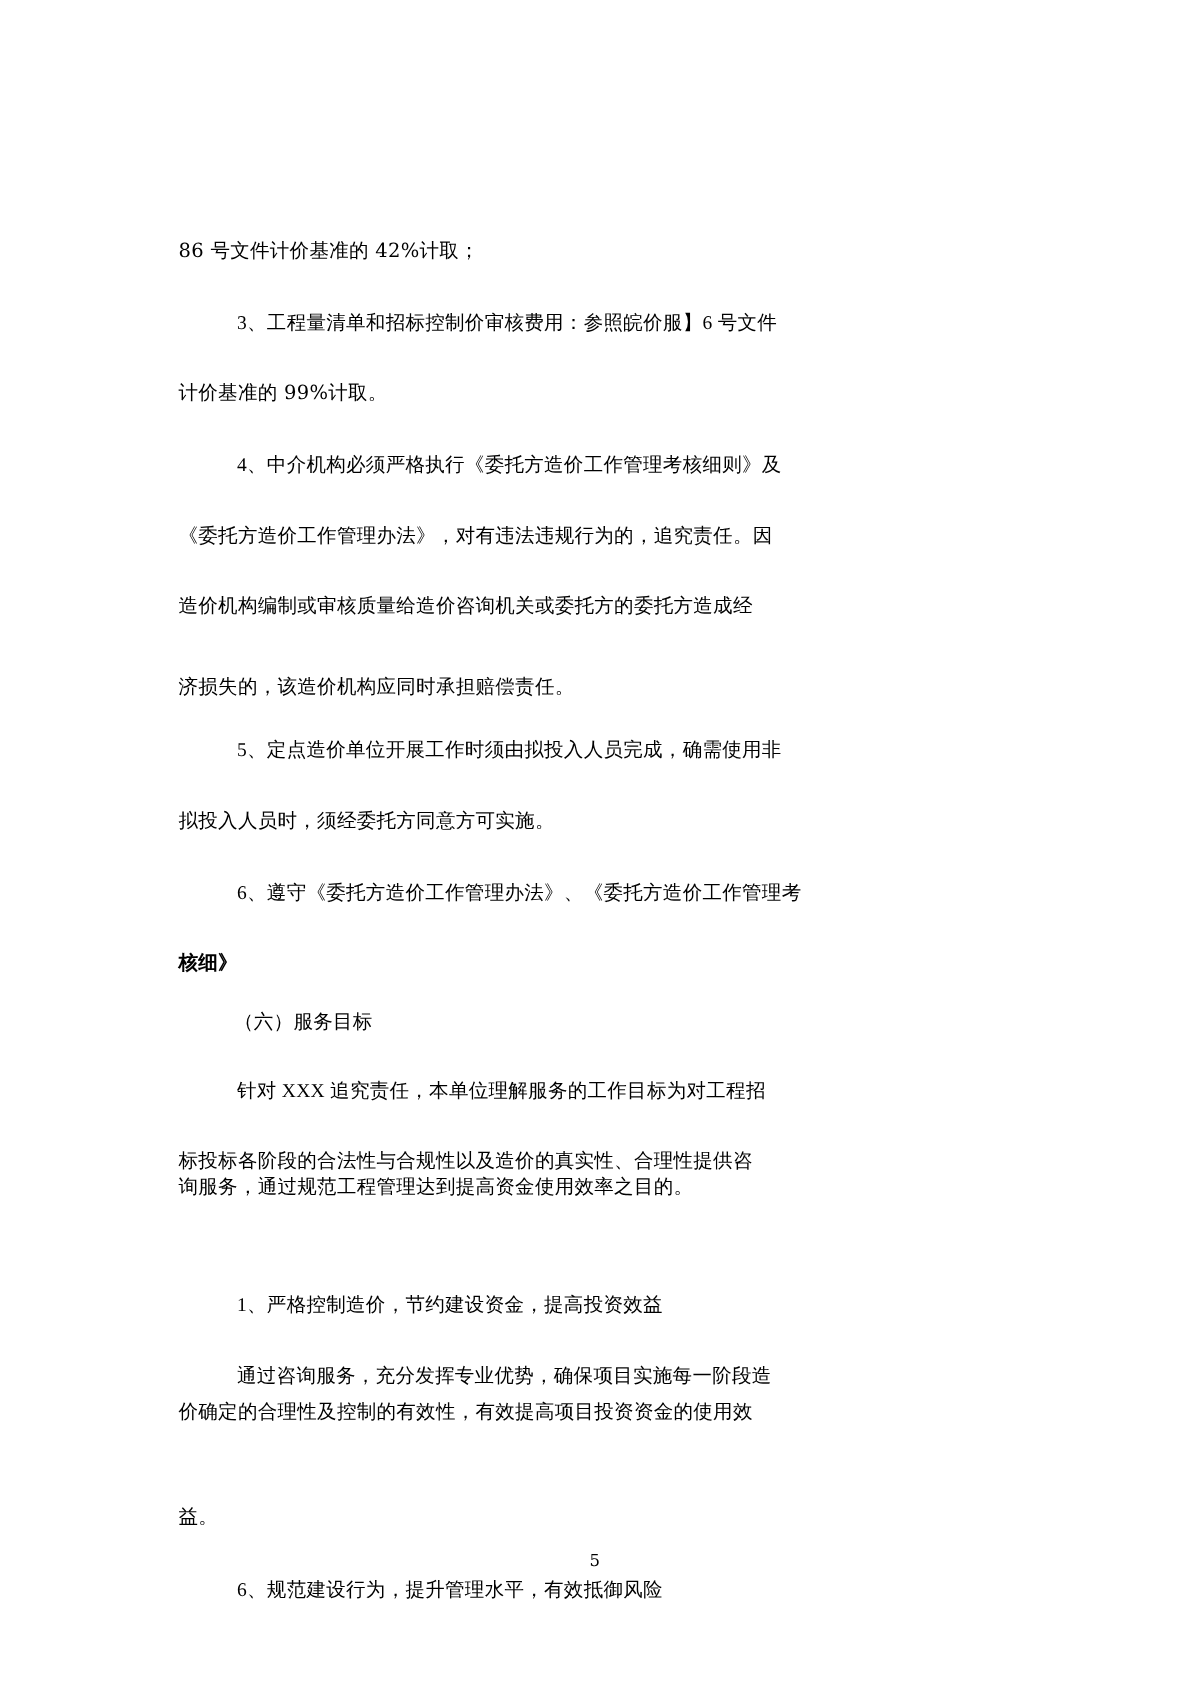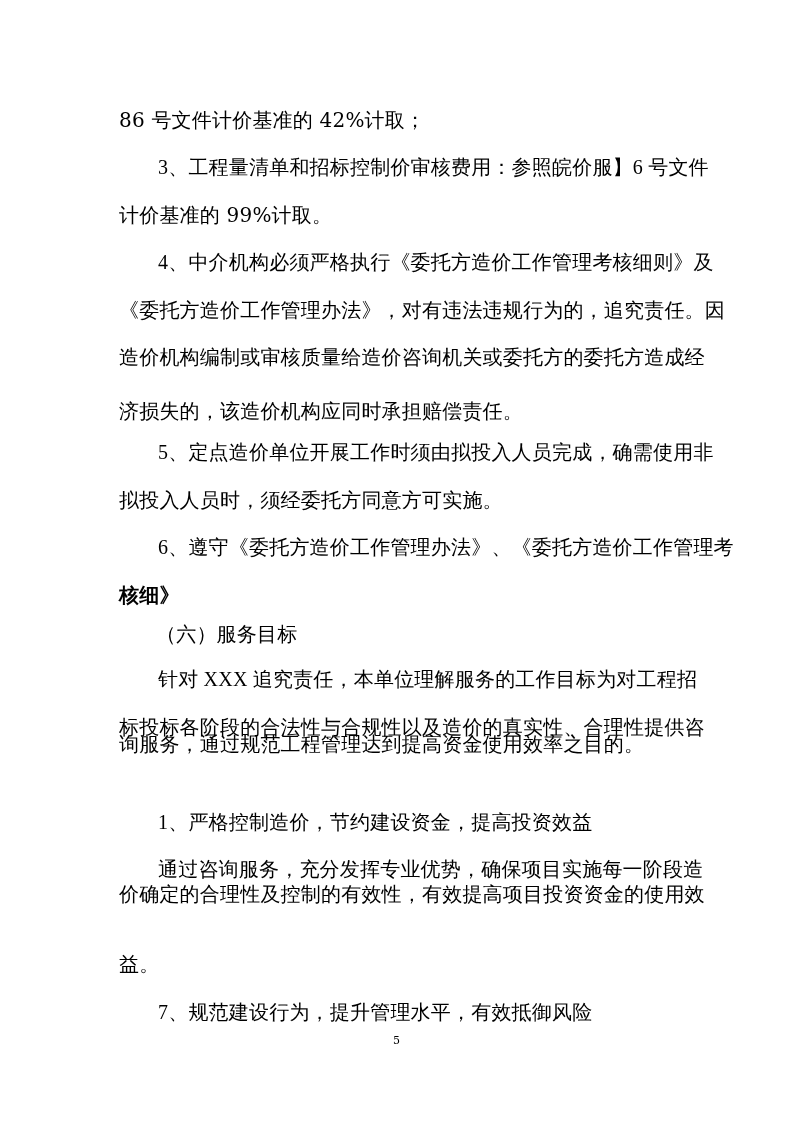--- a/index.html
+++ b/index.html
@@ -1,18 +1,18 @@
 <!DOCTYPE html>
 <html><head>
 <meta charset="utf-8">
 <style>
   html, body { margin: 0; padding: 0; background: #ffffff; }
   body { width: 793px; height: 1122px; position: relative; overflow: hidden;
          font-family: "DejaVu Serif", "Liberation Serif", serif; color: #000; }
-  .line { position: absolute; left: 119px; font-size: 20px; white-space: nowrap; line-height: 24px; letter-spacing: 0.2px; }
+  .line { position: absolute; left: 119px; font-size: 13px; white-space: nowrap; line-height: 24px; letter-spacing: 0.2px; margin-top: 48px; }
   .indent { left: 158px; font-family: Liberation Serif, serif; }
   .heading { left: 156px; }
   .pagenum { position: absolute; left: 0; width: 793px; top: 1034px; text-align: center; font-size: 11px; }
 </style>
 </head>
 <body>
 
 <div id="doc">
     <div class="line" style="top: 108px;">86 号文件计价基准的 42%计取；</div>
     <div class="line indent" style="top: 155px;">3、工程量清单和招标控制价审核费用：参照皖价服】6 号文件</div>
@@ -26,15 +26,15 @@
     <div class="line indent" style="top: 535px;">6、遵守《委托方造价工作管理办法》、《委托方造价工作管理考</div>
     <div class="line" style="top: 583px; font-weight: bold;">核细》</div>
     <div class="line heading" style="top: 622px;">（六）服务目标</div>
     <div class="line indent" style="top: 667px;">针对 XXX 追究责任，本单位理解服务的工作目标为对工程招</div>
     <div class="line" style="top: 715px;">标投标各阶段的合法性与合规性以及造价的真实性、合理性提供咨</div>
     <div class="line" style="top: 732px;">询服务，通过规范工程管理达到提高资金使用效率之目的。</div>
     <div class="line indent" style="top: 810px;">1、严格控制造价，节约建设资金，提高投资效益</div>
     <div class="line indent" style="top: 857px;">通过咨询服务，充分发挥专业优势，确保项目实施每一阶段造</div>
     <div class="line" style="top: 882px;">价确定的合理性及控制的有效性，有效提高项目投资资金的使用效</div>
     <div class="line" style="top: 952px;">益。</div>
-    <div class="line indent" style="top: 1000px;">7、规范建设行为，提升管理水平，有效抵御风险</div>
+    <div class="line indent" style="top: 1000px;">6、规范建设行为，提升管理水平，有效抵御风险</div>
   </div>
 <div class="pagenum">5</div>
 
 </body></html>

